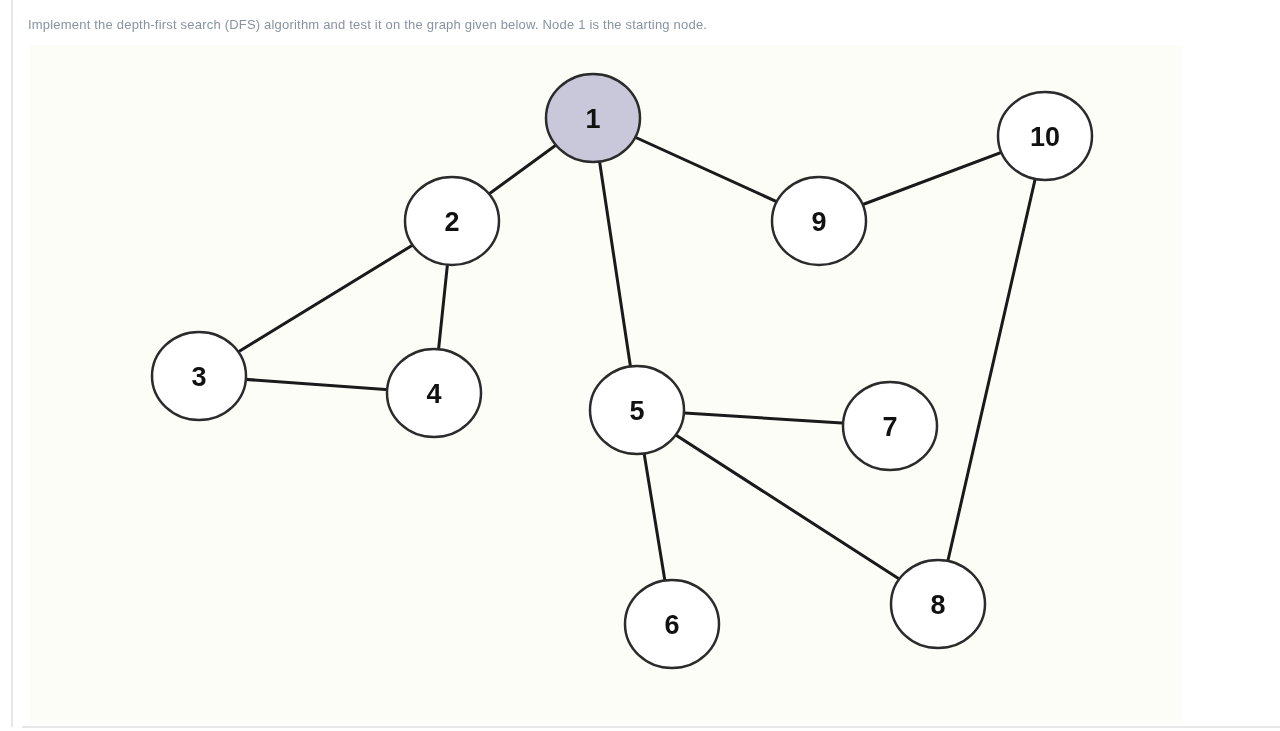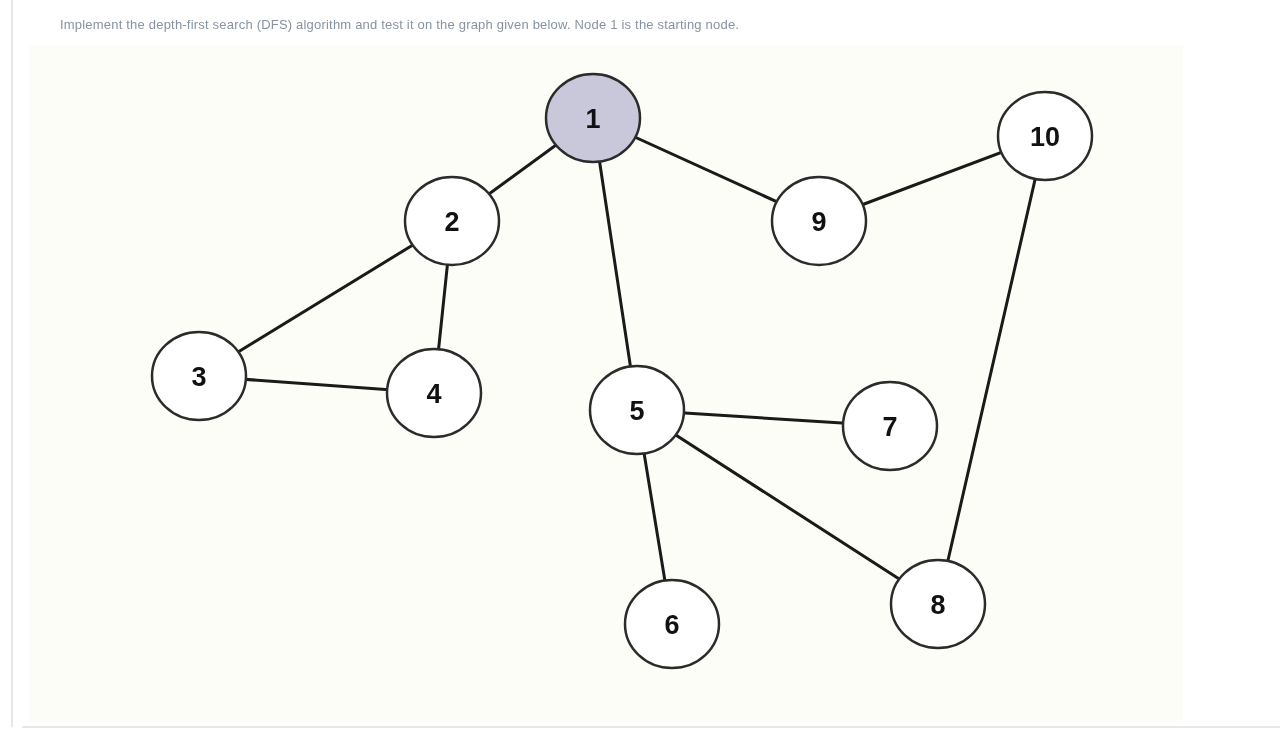--- a/index.html
+++ b/index.html
@@ -26,21 +26,20 @@
   }
   .prompt {
     position: absolute;
     left: 28px;
     top: 16px;
     font-size: 13px;
     line-height: 18px;
     letter-spacing: 0.2px;
     color: var(--prompt-text, #8793a1);
     white-space: nowrap;
-    margin-left: 32px;
   }
   .panel {
     position: absolute;
     left: 30px;
     top: 45px;
     width: 1153px;
     height: 677px;
     background: var(--panel-bg, #fdfdf8);
   }
   #graph-svg {

